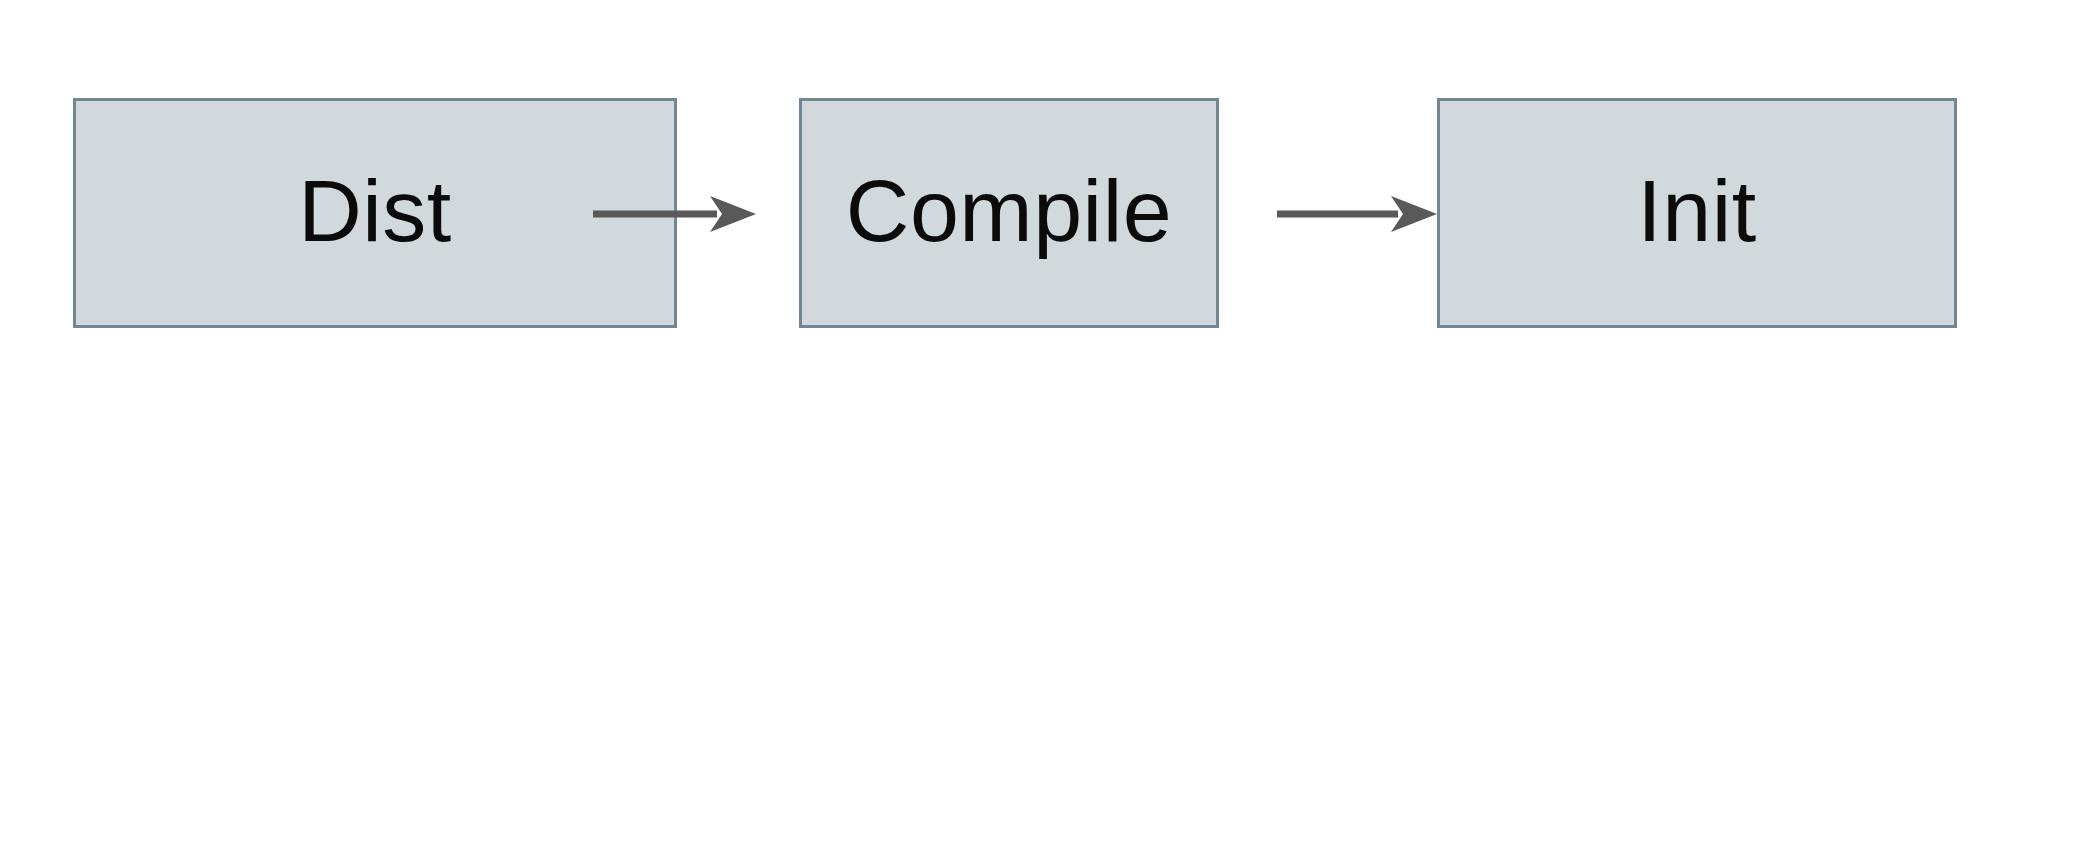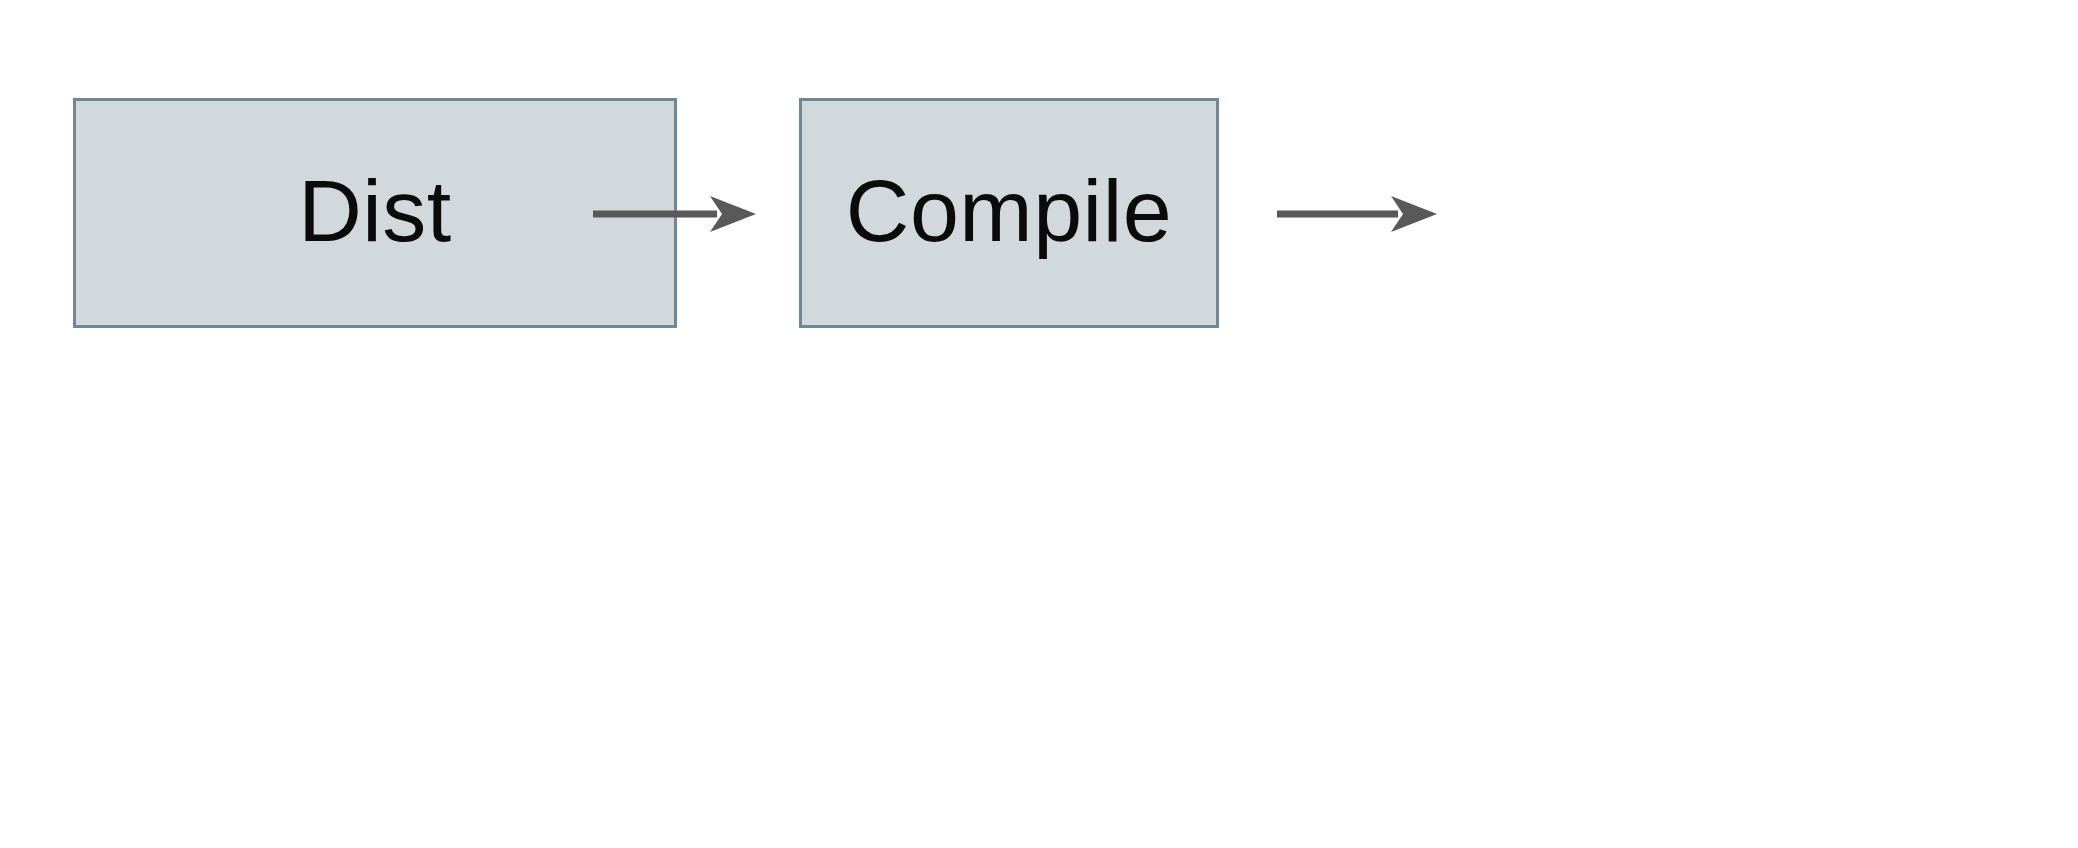--- a/index.html
+++ b/index.html
@@ -54,20 +54,23 @@
 <div class="canvas">
 
   <div class="node" id="node-dist">
     <span class="label">Dist</span>
   </div>
 
   <div class="node" id="node-compile">
     <span class="label">Compile</span>
   </div>
 
+  <div class="node" id="node-init">
+    <span class="label">Init</span>
+  </div>
 
 
   <svg class="edge" id="edge-0" width="164" height="38" viewBox="0 0 164 38">
     <line x1="0" y1="19" x2="124" y2="19" stroke="currentColor" stroke-width="7"></line>
     <path d="M163,19 L117,1 L129,19 L117,37 Z" fill="currentColor"></path>
   </svg>
 
   <svg class="edge" id="edge-1" width="161" height="38" viewBox="0 0 161 38">
     <line x1="0" y1="19" x2="121" y2="19" stroke="currentColor" stroke-width="7"></line>
     <path d="M160,19 L114,1 L126,19 L114,37 Z" fill="currentColor"></path>

